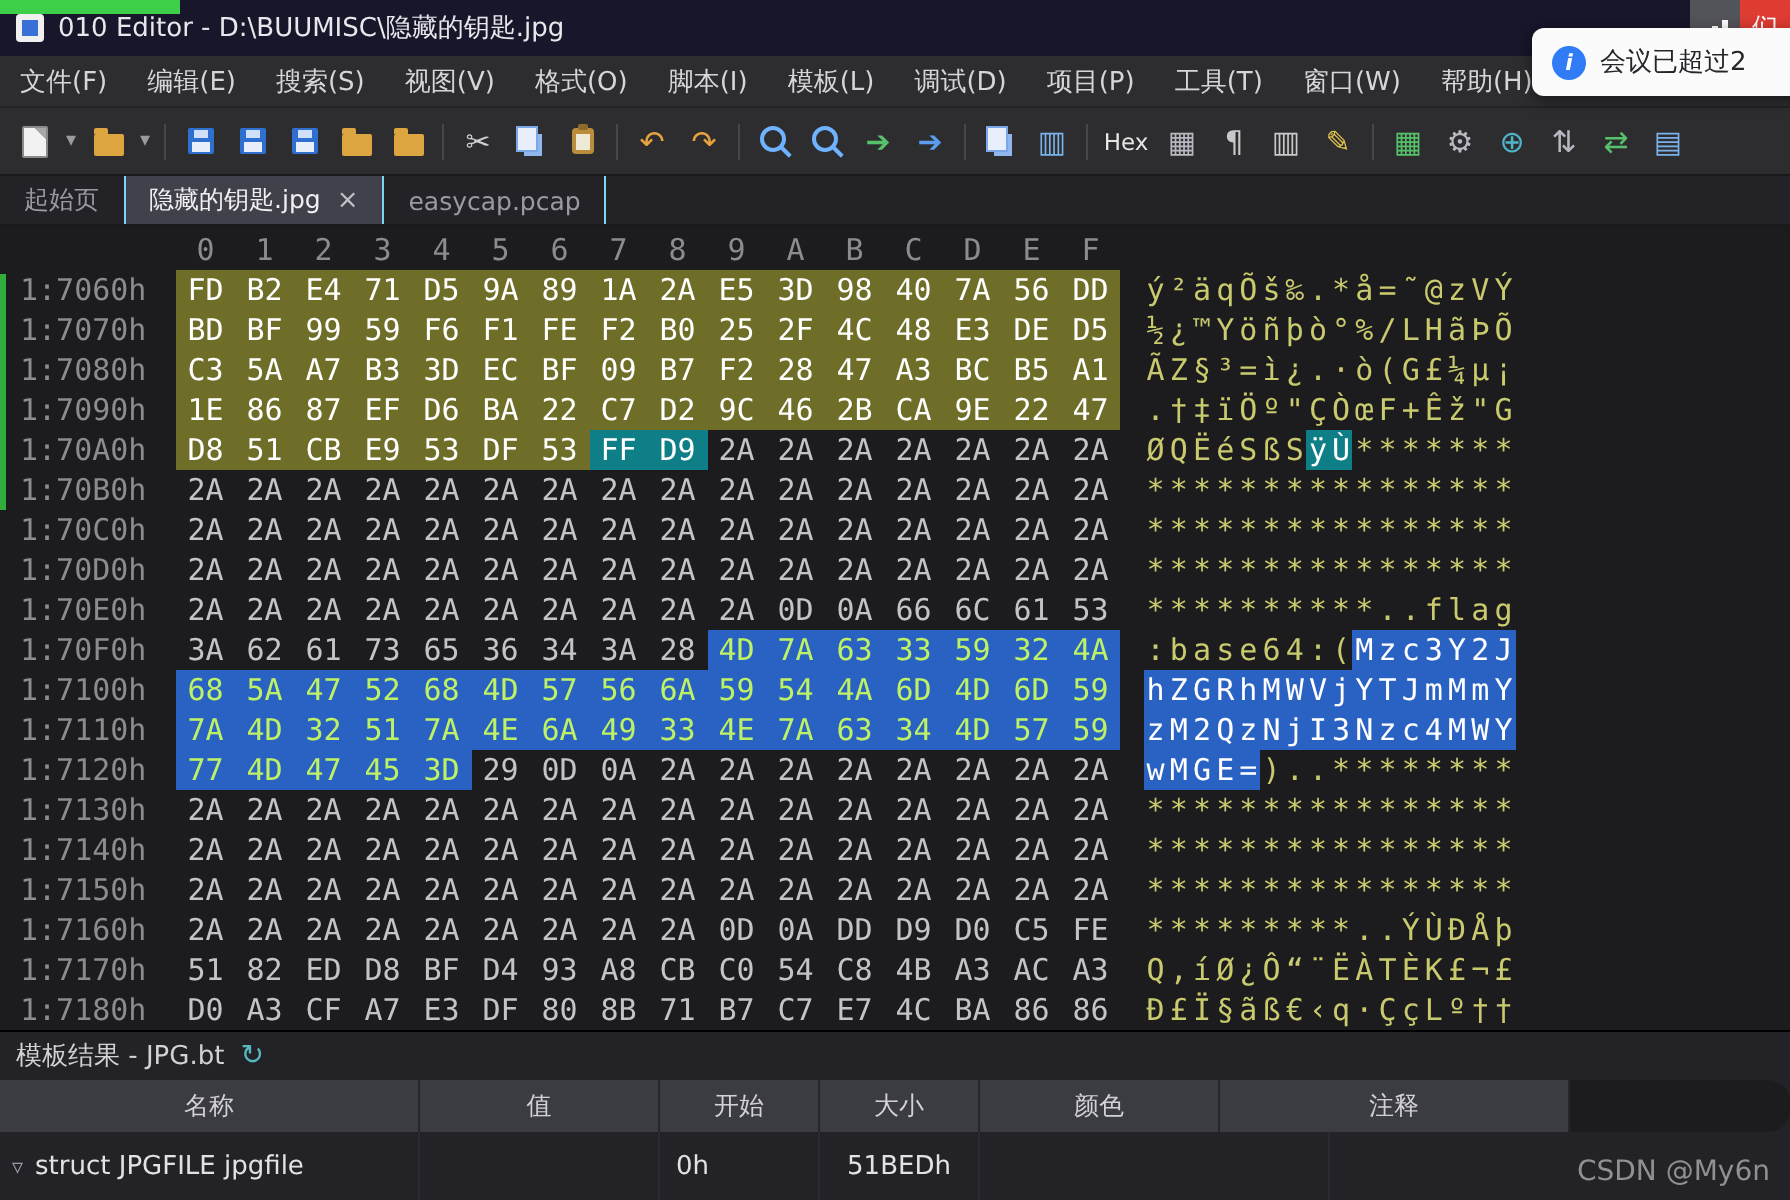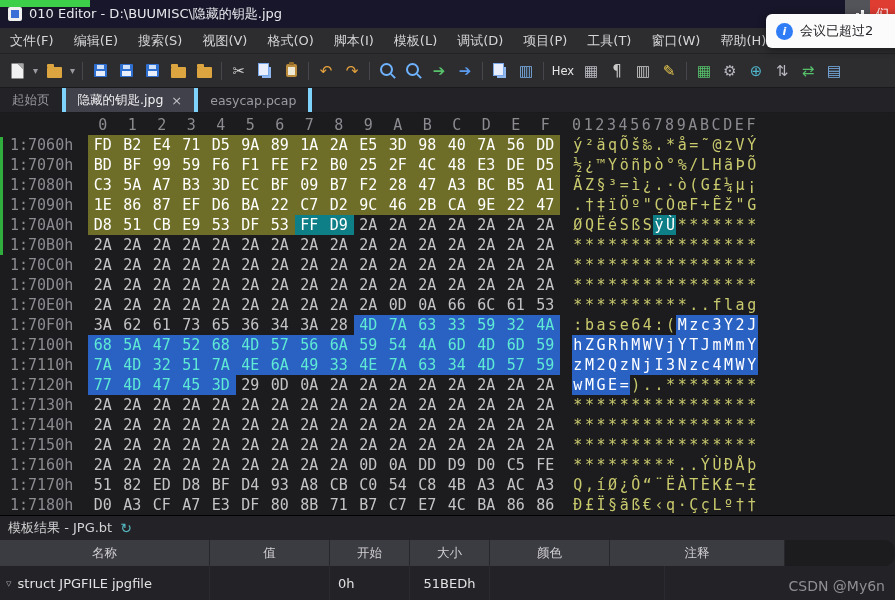--- a/index.html
+++ b/index.html
@@ -53,38 +53,38 @@
   .ic-copy{ width:9px; height:11px; background:#e8eefc; border:1px solid #7aa7e8;
     box-shadow:3px 3px 0 -1px #8fb7ee; margin:-3px 3px 0 0; }
   .ic-paste{ width:11px; height:13px; background:#bb8c3c; border-radius:2px; position:relative; }
   .ic-paste::before{ content:""; position:absolute; top:-2px; left:3px; width:5px; height:3px;
     background:#8f6a2a; border-radius:1px; }
   .ic-paste::after{ content:""; position:absolute; left:2px; top:3px; width:7px; height:8px; background:#efe9d8; }
 
   
   .tabbar{ height:25px; background:#232327; display:flex; align-items:stretch;
     font-size:12.5px; color:#9a9aa2; border-bottom:1px solid #1a1a1c; box-sizing:border-box; }
-  .tab{ display:flex; align-items:center; padding:0 12px; border-right:4px solid #7dd3fc; white-space:nowrap; }
+  .tab{ display:flex; align-items:center; padding:0 12px; border-right:1px solid #7dd3fc; white-space:nowrap; }
   .tab.active{ background:#41414b; color:#f0f0f2; }
   .tab .close{ margin-left:8px; color:#c0c0c6; font-size:13px; }
 
   
   .hexarea{ position:relative; height:402px; background:#1c1c1f;
     font-family:"DejaVu Sans Mono","Liberation Mono",monospace; font-size:15px; }
   .green-line{ position:absolute; left:0; top:24px; width:3px; height:118px; background:#2fae3e; }
   .hexheader{ height:22px; display:flex; align-items:flex-end; color:#8b8b90;
     padding-bottom:1px; box-sizing:border-box; }
   .haddr{ width:88px; flex:none; }
   .hcol{ width:29.5px; text-align:center; flex:none; }
   .hasc{ margin-left:12px; letter-spacing:2.6px; white-space:nowrap; }
   .hrow{ height:20px; line-height:20px; display:flex; }
   .addr{ width:88px; padding-left:10px; box-sizing:border-box; color:#8b8b90; flex:none; }
   .byte{ width:29.5px; text-align:center; color:#c4c4c6; flex:none; }
   .byte.o{ background:var(--olive,#6e6e28); color:#fff; }
-  .byte.b{ background:var(--sel,#2a62c4); color:#5eead4; }
+  .byte.b{ background:var(--sel,#2a62c4); color:#bef264; }
   .byte.t{ background:var(--teal,#0e7f86); color:#fff; }
   .asc{ margin-left:12px; display:flex; }
   .ach{ width:11.6px; text-align:center; color:var(--asciic,#c9c96d); flex:none; }
   .ach.b{ background:var(--sel,#2a62c4); color:#fff; }
   .ach.t{ background:var(--teal,#0e7f86); color:#fff; }
 
   
   .tplpanel{ height:85px; background:#232327; position:relative;
     border-top:1px solid #000; box-sizing:border-box; }
   .tpltitle{ height:24px; display:flex; align-items:center; gap:8px;
@@ -250,21 +250,20 @@
           <span class="hcol">7</span>
           <span class="hcol">8</span>
           <span class="hcol">9</span>
           <span class="hcol">A</span>
           <span class="hcol">B</span>
           <span class="hcol">C</span>
           <span class="hcol">D</span>
           <span class="hcol">E</span>
           <span class="hcol">F</span>
         </span>
-      <span class="hasc">0123456789ABCDEF</span>
     </div>
     <div id="hexrows">
         <div class="hrow">
           <span class="addr">1:7060h</span>
           <span class="byte o">FD</span>
           <span class="byte o">B2</span>
           <span class="byte o">E4</span>
           <span class="byte o">71</span>
           <span class="byte o">D5</span>
           <span class="byte o">9A</span>

